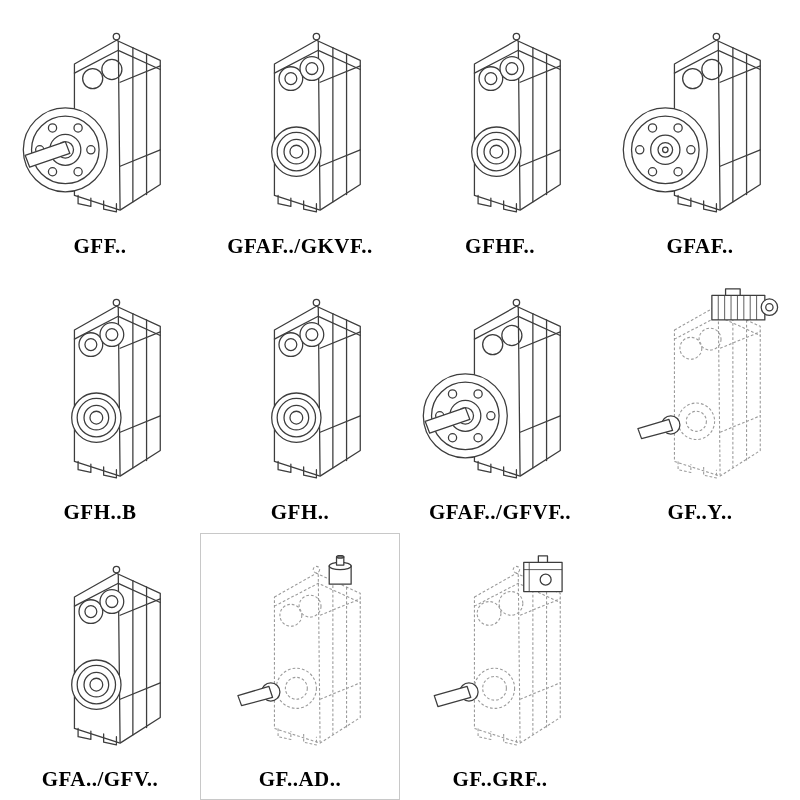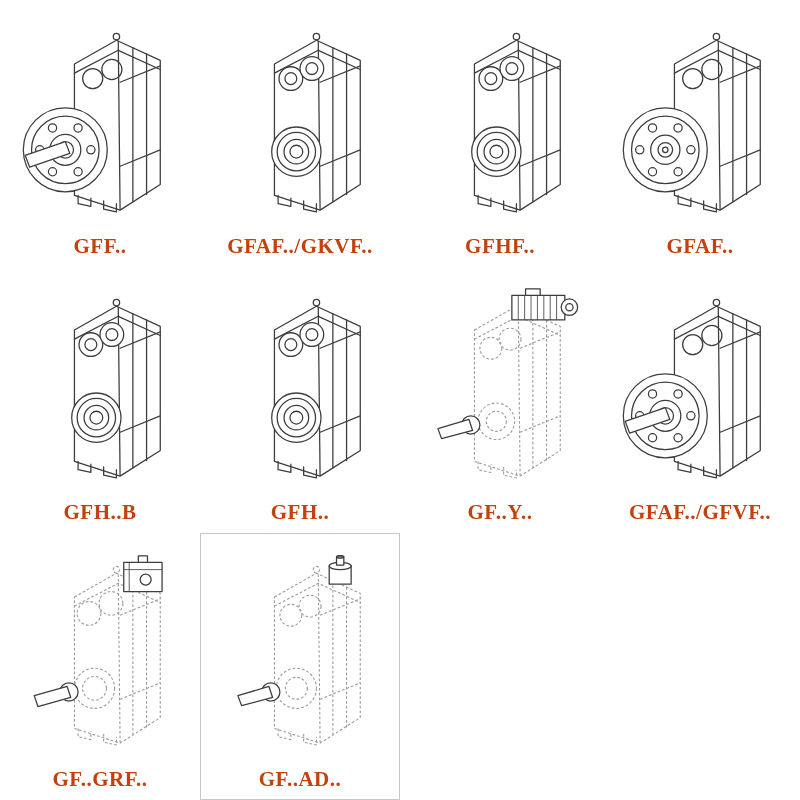--- a/index.html
+++ b/index.html
@@ -3,21 +3,21 @@
 <meta charset="utf-8">
 <style>
   *{margin:0;padding:0;box-sizing:border-box}
   html,body{width:800px;height:800px;background:#fff;overflow:hidden;
     font-family:"Liberation Serif","DejaVu Serif",serif}
   .catalog{width:800px;height:800px;display:grid;
     grid-template-columns:repeat(4,1fr);grid-template-rows:repeat(3,1fr)}
   .cell{display:flex;flex-direction:column;align-items:center;
     justify-content:flex-end;padding-bottom:8px}
   .cell svg.drawing{width:182px;height:210px;flex:0 0 auto}
-  .label{font-weight:700;font-size:21px;letter-spacing:.5px;color:#c2410c;
+  .label{font-weight:700;font-size:21px;letter-spacing:.5px;color:#000000;
     margin-top:2px;white-space:nowrap;text-align:right}
   .boxed{outline:1px solid #c8c8c8;outline-offset:-1px}
 
   
   .ln{fill:none;stroke:#3d3d3d;stroke-width:1.4;stroke-linejoin:round;stroke-linecap:round}
   .lw{fill:#fff;stroke:#3d3d3d;stroke-width:1.4;stroke-linejoin:round}
   .ld{fill:none;stroke:#9b9b9b;stroke-width:1.2;stroke-dasharray:3 2.2;stroke-linejoin:round}
   .lt{fill:none;stroke:#3d3d3d;stroke-width:.9}
 </style>
 </head>
@@ -185,40 +185,46 @@
   <figure class="cell">
     <svg class="drawing" viewBox="0 0 180 230">
       <use href="#sym-hollow"></use>
     </svg>
     <figcaption class="label">GFH..</figcaption>
   </figure>
 
 
   <figure class="cell">
     <svg class="drawing" viewBox="0 0 180 230">
+      <use href="#sym-flange-shaft"></use>
+    </svg>
+    <figcaption class="label">GFAF../GFVF..</figcaption>
+  </figure>
+
+  <figure class="cell">
+    <svg class="drawing" viewBox="0 0 180 230">
       <use href="#sym-dashed-motor"></use>
     </svg>
     <figcaption class="label">GF..Y..</figcaption>
   </figure>
 
   <figure class="cell">
     <svg class="drawing" viewBox="0 0 180 230">
-      <use href="#sym-flange-shaft"></use>
-    </svg>
-    <figcaption class="label">GFAF../GFVF..</figcaption>
-  </figure>
-
+      <use href="#sym-hollow"></use>
+    </svg>
+    <figcaption class="label">GFA../GFV..</figcaption>
+  </figure>
+
+  <figure class="cell boxed">
+    <svg class="drawing" viewBox="0 0 180 230">
+      <use href="#sym-dashed-adapter"></use>
+    </svg>
+    <figcaption class="label">GF..AD..</figcaption>
+  </figure>
 
   <figure class="cell">
     <svg class="drawing" viewBox="0 0 180 230">
       <use href="#sym-dashed-block"></use>
     </svg>
     <figcaption class="label">GF..GRF..</figcaption>
   </figure>
 
-  <figure class="cell boxed">
-    <svg class="drawing" viewBox="0 0 180 230">
-      <use href="#sym-dashed-adapter"></use>
-    </svg>
-    <figcaption class="label">GF..AD..</figcaption>
-  </figure>
-
 </div>
 
 </body></html>

